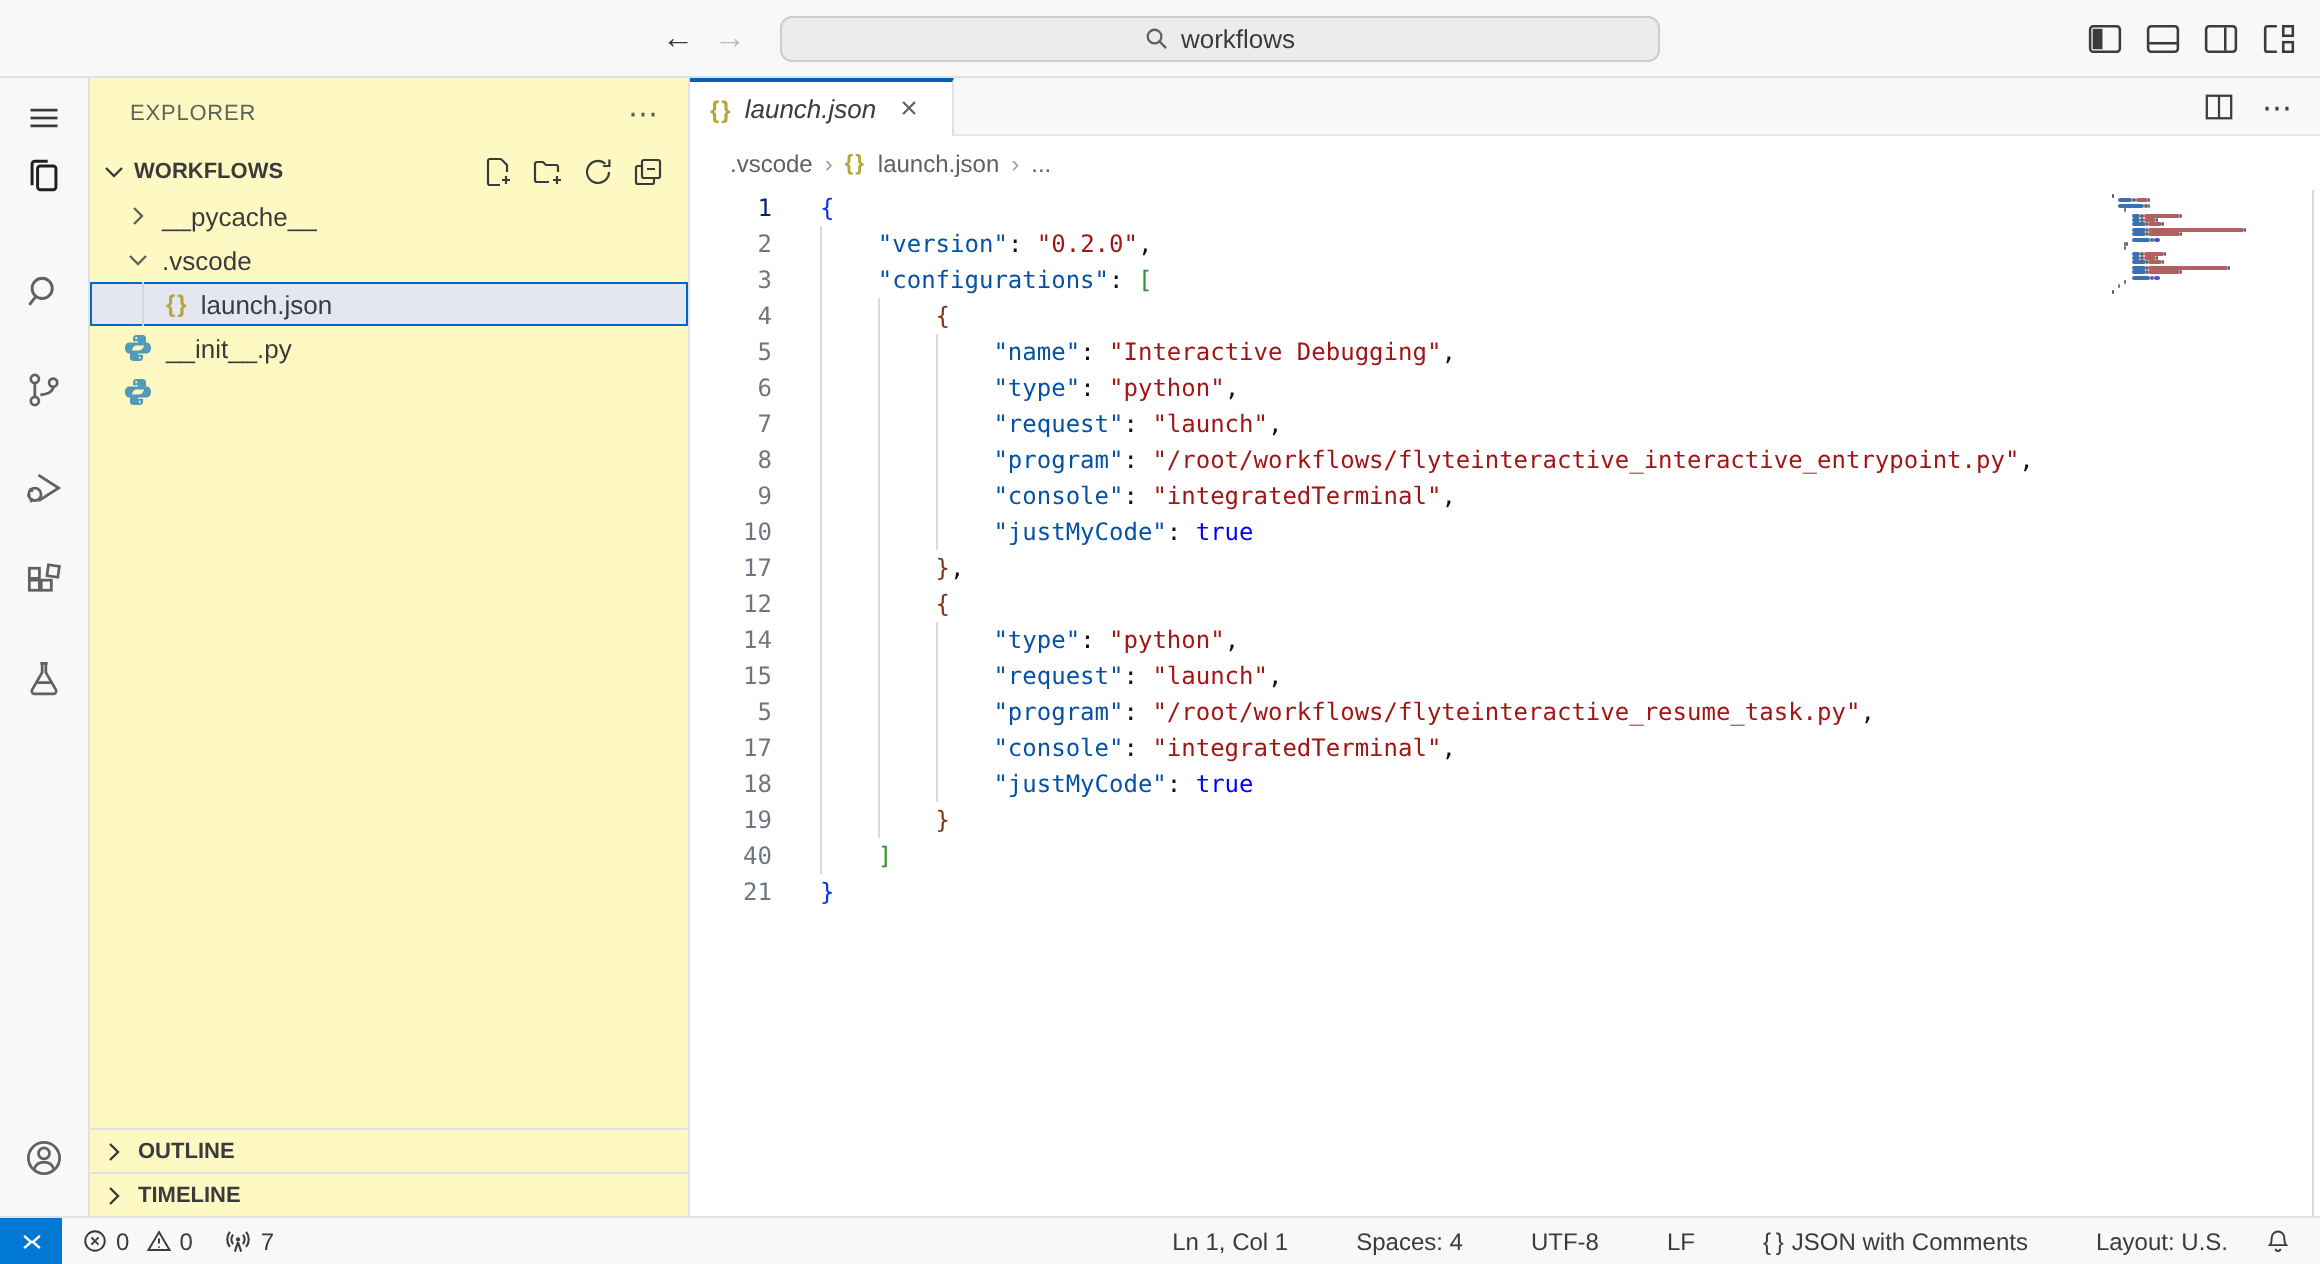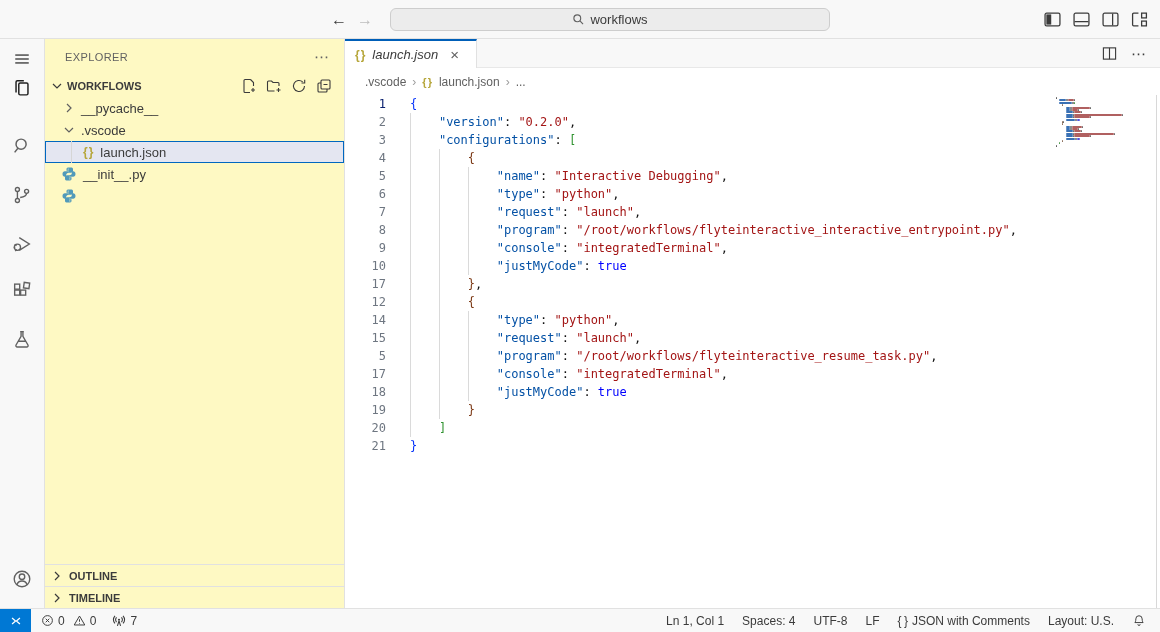--- a/index.html
+++ b/index.html
@@ -80,21 +80,21 @@
   .right-edge { position:absolute; right:3px; top:0; bottom:0; width:1px; background:#d8d8d8; }
 
   
   .statusbar { position:absolute; left:0; top:608px; width:1160px; height:24px;
     background:#f8f8f8; border-top:1px solid #e1e1e1; font-size:12px; color:#3b3b3b;
     display:flex; align-items:center; }
   .remote-chip { width:31px; height:23px; background:#0078d4; display:flex;
     align-items:center; justify-content:center; }
   .sb-item { display:flex; align-items:center; gap:4px; margin-left:10px; }
   .sb-right { margin-left:auto; display:flex; align-items:center; gap:18px; padding-right:14px; }
-  .sb-right .sb-item { margin-left:0; }
+  .sb-right .sb-item { margin-left:16px; }
 </style>
 </head>
 <body>
 
 <div class="titlebar">
   <div class="nav-arrow" style="left:330px">←</div>
   <div class="nav-arrow fwd" style="left:356px">→</div>
   <div class="searchbox">
     <svg class="mag" width="13" height="13" viewBox="0 0 16 16" fill="none" stroke="#616161" stroke-width="1.4">
       <circle cx="6.5" cy="6.5" r="4.2"></circle>
@@ -354,21 +354,21 @@
         </div>
         <div class="code-row">
           <div class="gutter">18</div>
           <div class="code-text"><span class="guide" style="left: calc(0ch + 24px);"></span><span class="guide" style="left: calc(4ch + 24px);"></span><span class="guide" style="left: calc(8ch + 24px);"></span><span class="tk-p">            </span><span class="tk-k">"justMyCode"</span><span class="tk-p">: </span><span class="tk-b">true</span></div>
         </div>
         <div class="code-row">
           <div class="gutter">19</div>
           <div class="code-text"><span class="guide" style="left: calc(0ch + 24px);"></span><span class="guide" style="left: calc(4ch + 24px);"></span><span class="tk-p">        </span><span class="tk-b3">}</span></div>
         </div>
         <div class="code-row">
-          <div class="gutter">20</div>
+          <div class="gutter">40</div>
           <div class="code-text"><span class="guide" style="left: calc(0ch + 24px);"></span><span class="tk-p">    </span><span class="tk-b2">]</span></div>
         </div>
         <div class="code-row">
           <div class="gutter">21</div>
           <div class="code-text"><span class="tk-b1">}</span></div>
         </div>
       </div>
     <div class="minimap" id="minimap">
         <div class="mm-row">
           <span class="mm-seg" style="width: 0.8px; background: rgb(85, 85, 85);"></span>

